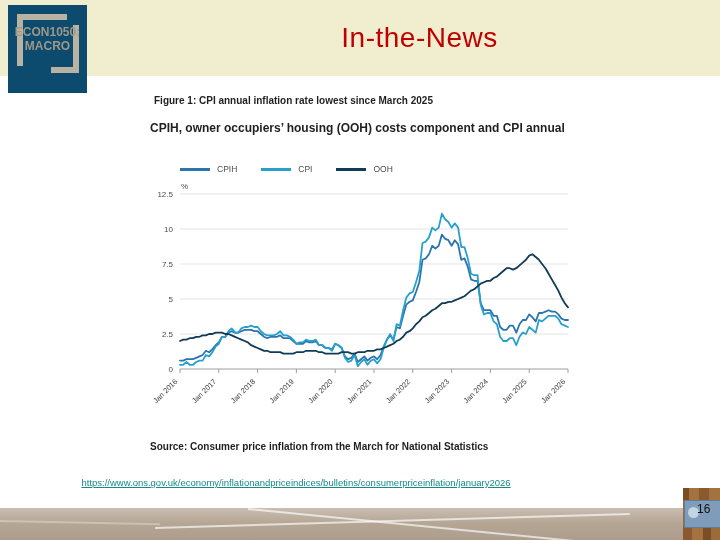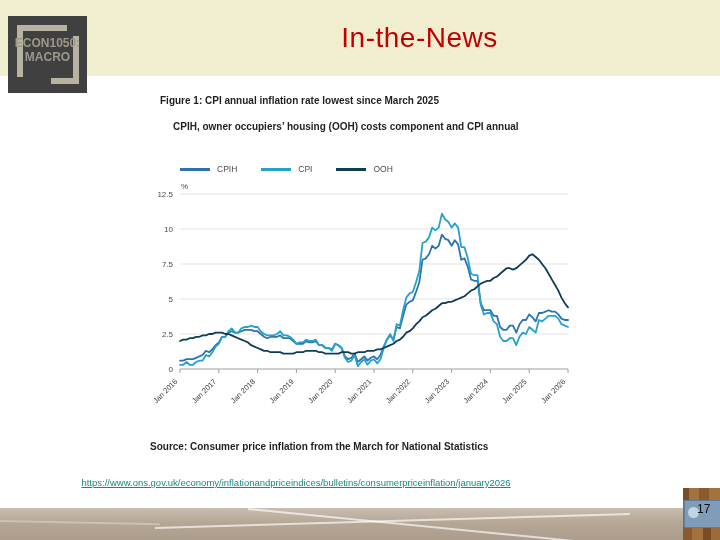--- a/index.html
+++ b/index.html
@@ -7,30 +7,30 @@
     position:relative;width:720px;height:540px;background:#ffffff;
     font-family:"Liberation Sans", sans-serif;overflow:hidden;
   }
   
   .band{position:absolute;left:0;top:0;width:720px;height:76px;background:#f1eed0;}
   .slide-title{
     position:absolute;left:87px;top:22px;width:633px;text-align:center;
     font-size:28px;font-weight:400;color:#c00000;letter-spacing:0.5px;margin-left:16px;
   }
   
-  .logo{position:absolute;left:8px;top:16px;width:79px;height:77px;background:#404040;}
+  .logo{position:absolute;left:8px;top:5px;width:79px;height:88px;background:#0c4a6e;}
   .bracket-tl{position:absolute;left:9px;top:9px;width:44px;height:46px;
     border-left:6px solid #b7b2a1;border-top:6px solid #b7b2a1;}
   .bracket-br{position:absolute;right:8px;top:20px;width:22px;height:42px;
     border-right:6px solid #b7b2a1;border-bottom:6px solid #b7b2a1;}
   .logo-text{position:absolute;left:0;top:20px;width:100%;text-align:center;
     font-size:12px;line-height:14px;color:#9c988a;font-weight:700;}
   
-  .fig-title{position:absolute;left:150px;top:95px;font-size:10px;font-weight:700;color:#1f1f1f;padding-left:10px;}
-  .fig-sub1{position:absolute;left:150px;top:121px;font-size:10px;font-weight:700;color:#1f1f1f;margin-left:23px;}
+  .fig-title{position:absolute;left:144px;top:95px;font-size:10px;font-weight:700;color:#1f1f1f;padding-left:10px;}
+  .fig-sub1{position:absolute;left:150px;top:121px;font-size:12px;font-weight:700;color:#1f1f1f;}
   .fig-sub2{position:absolute;left:150px;top:143px;font-size:10px;font-weight:700;color:#1f1f1f;}
   .chart-legend{position:absolute;left:180px;top:164px;display:flex;align-items:center;gap:24px;}
   .legend-item{display:flex;align-items:center;}
   .legend-swatch{display:inline-block;width:30px;height:3px;margin-right:7px;}
   .legend-label{font-size:8.5px;color:#4a4a4a;}
   .chart-svg{position:absolute;left:150px;top:178px;overflow:visible;}
   .chart-svg text{font-family:"Liberation Sans", sans-serif;}
   .fig-source{position:absolute;left:150px;top:441px;font-size:10px;font-weight:700;color:#1f1f1f;}
   
   .ons-link{position:absolute;left:0;top:477px;width:592px;text-align:center;
@@ -143,15 +143,15 @@
     <div class="strip-line c"></div>
   </div>
 
   <div class="page-thumb">
     <div class="thumb-wood-top"></div>
     <div class="thumb-wood-bot"></div>
     <div class="thumb-panel">
       <div class="thumb-circle"></div>
     </div>
   </div>
-  <div class="page-number">17</div>
+  <div class="page-number">16</div>
 
 </div>
 
 </body></html>

